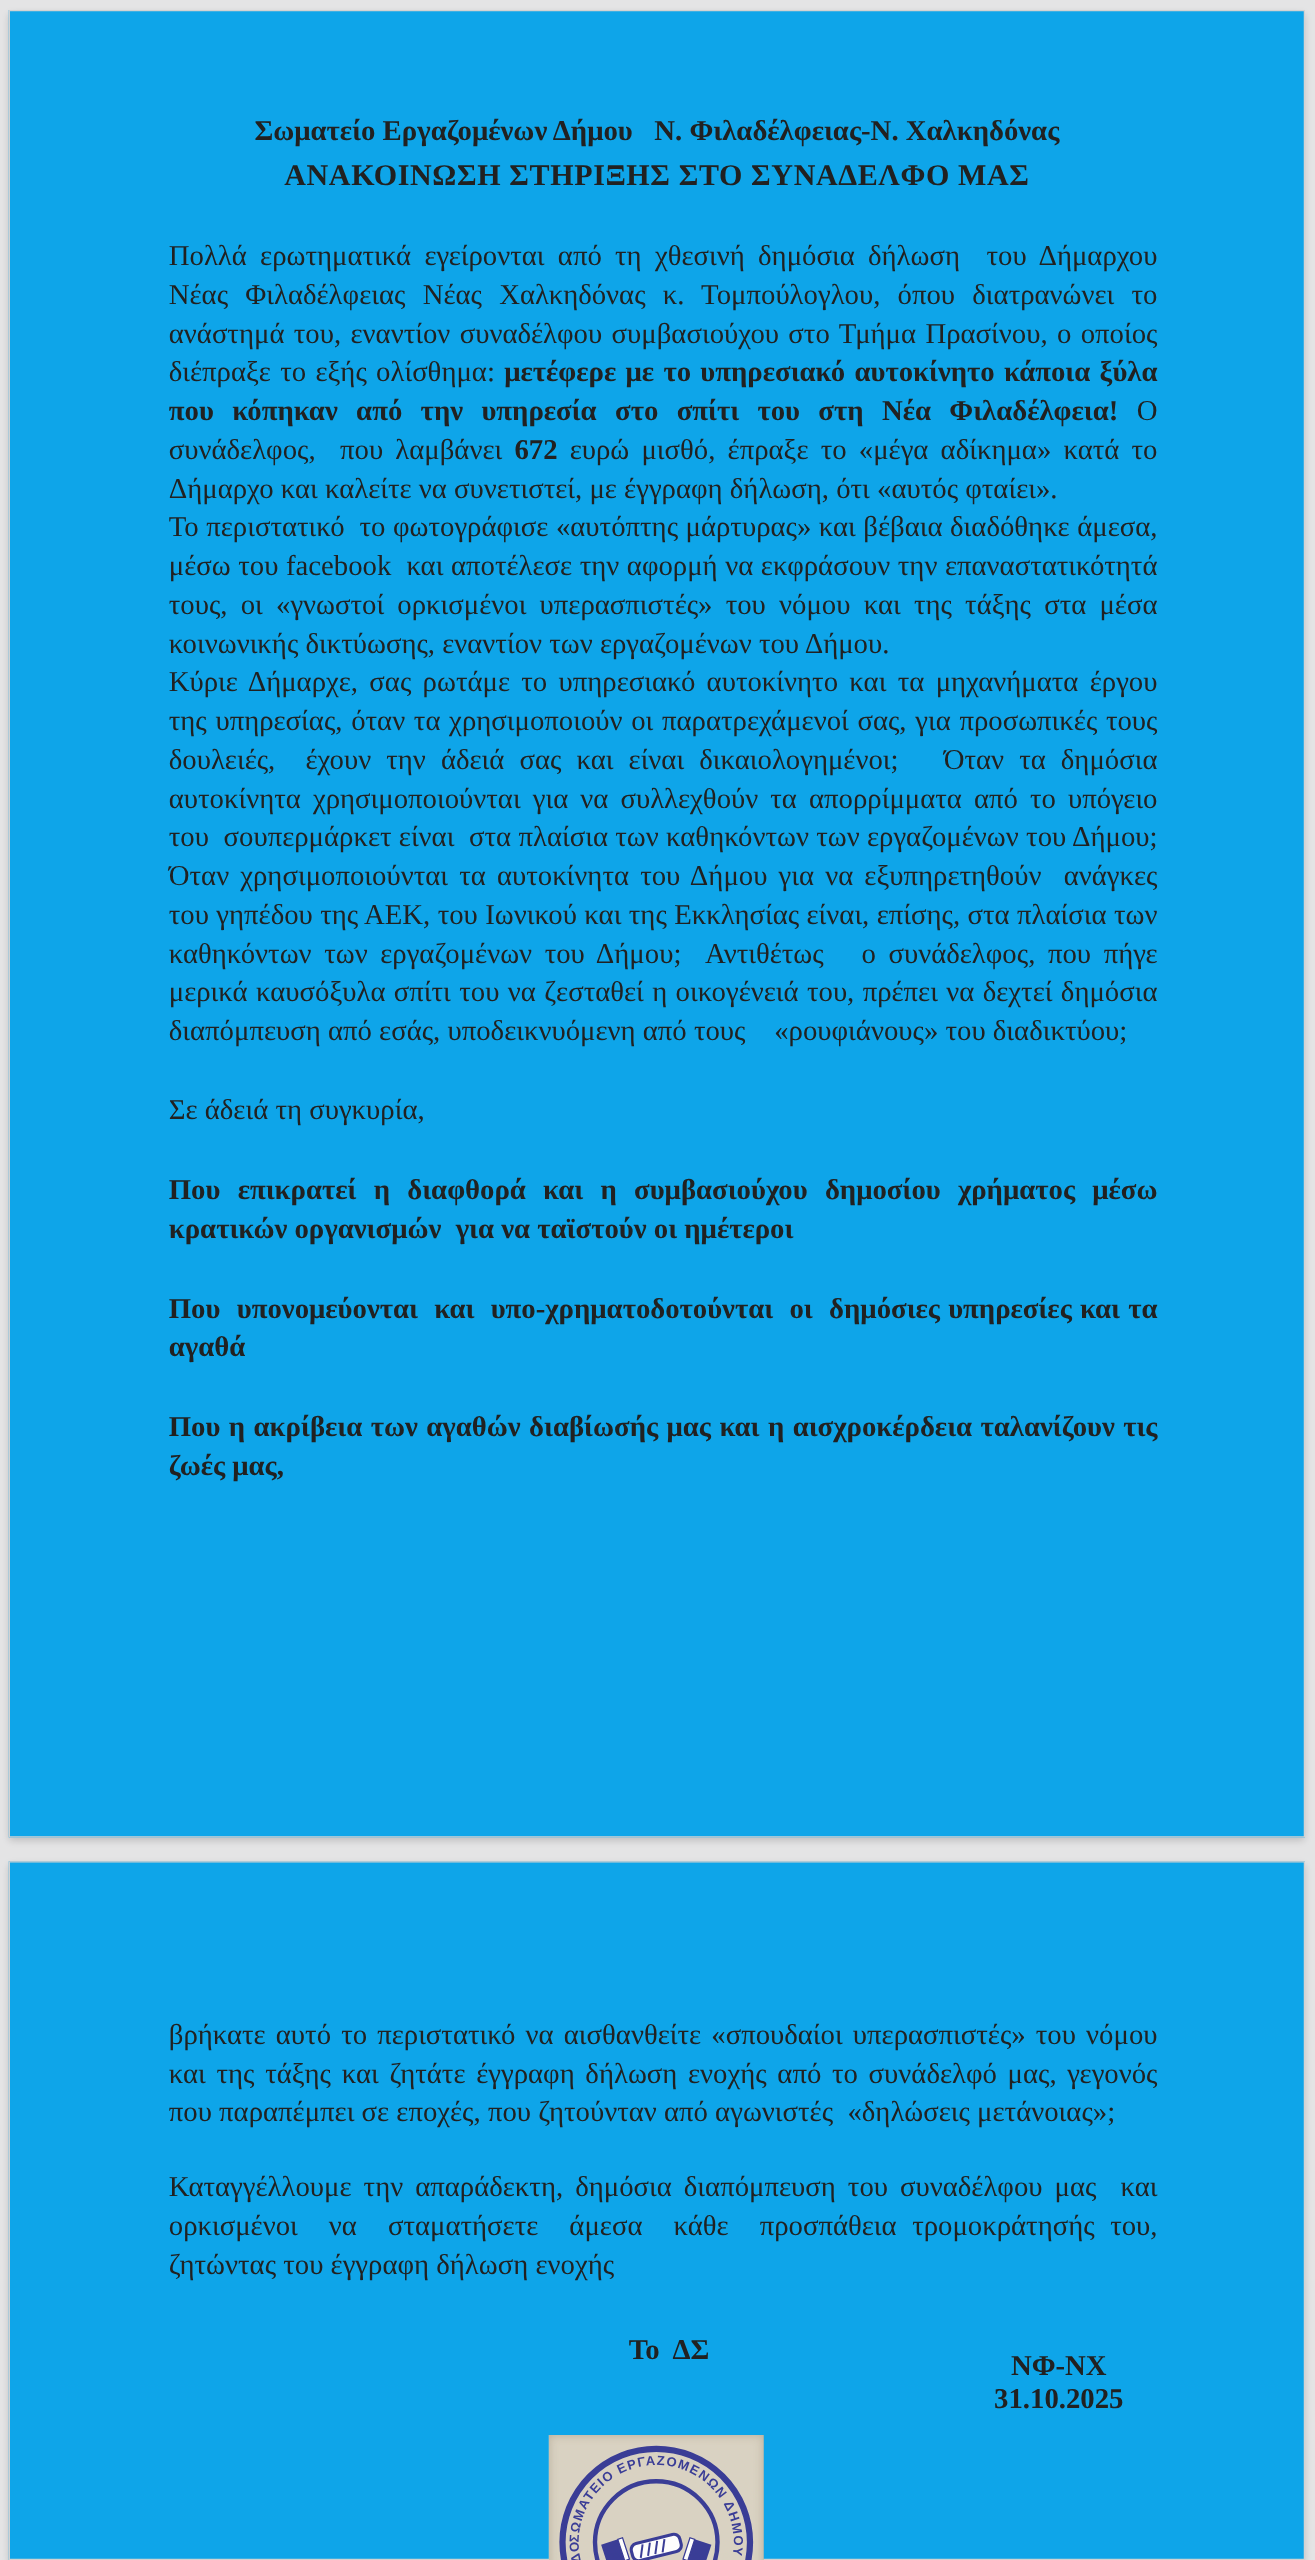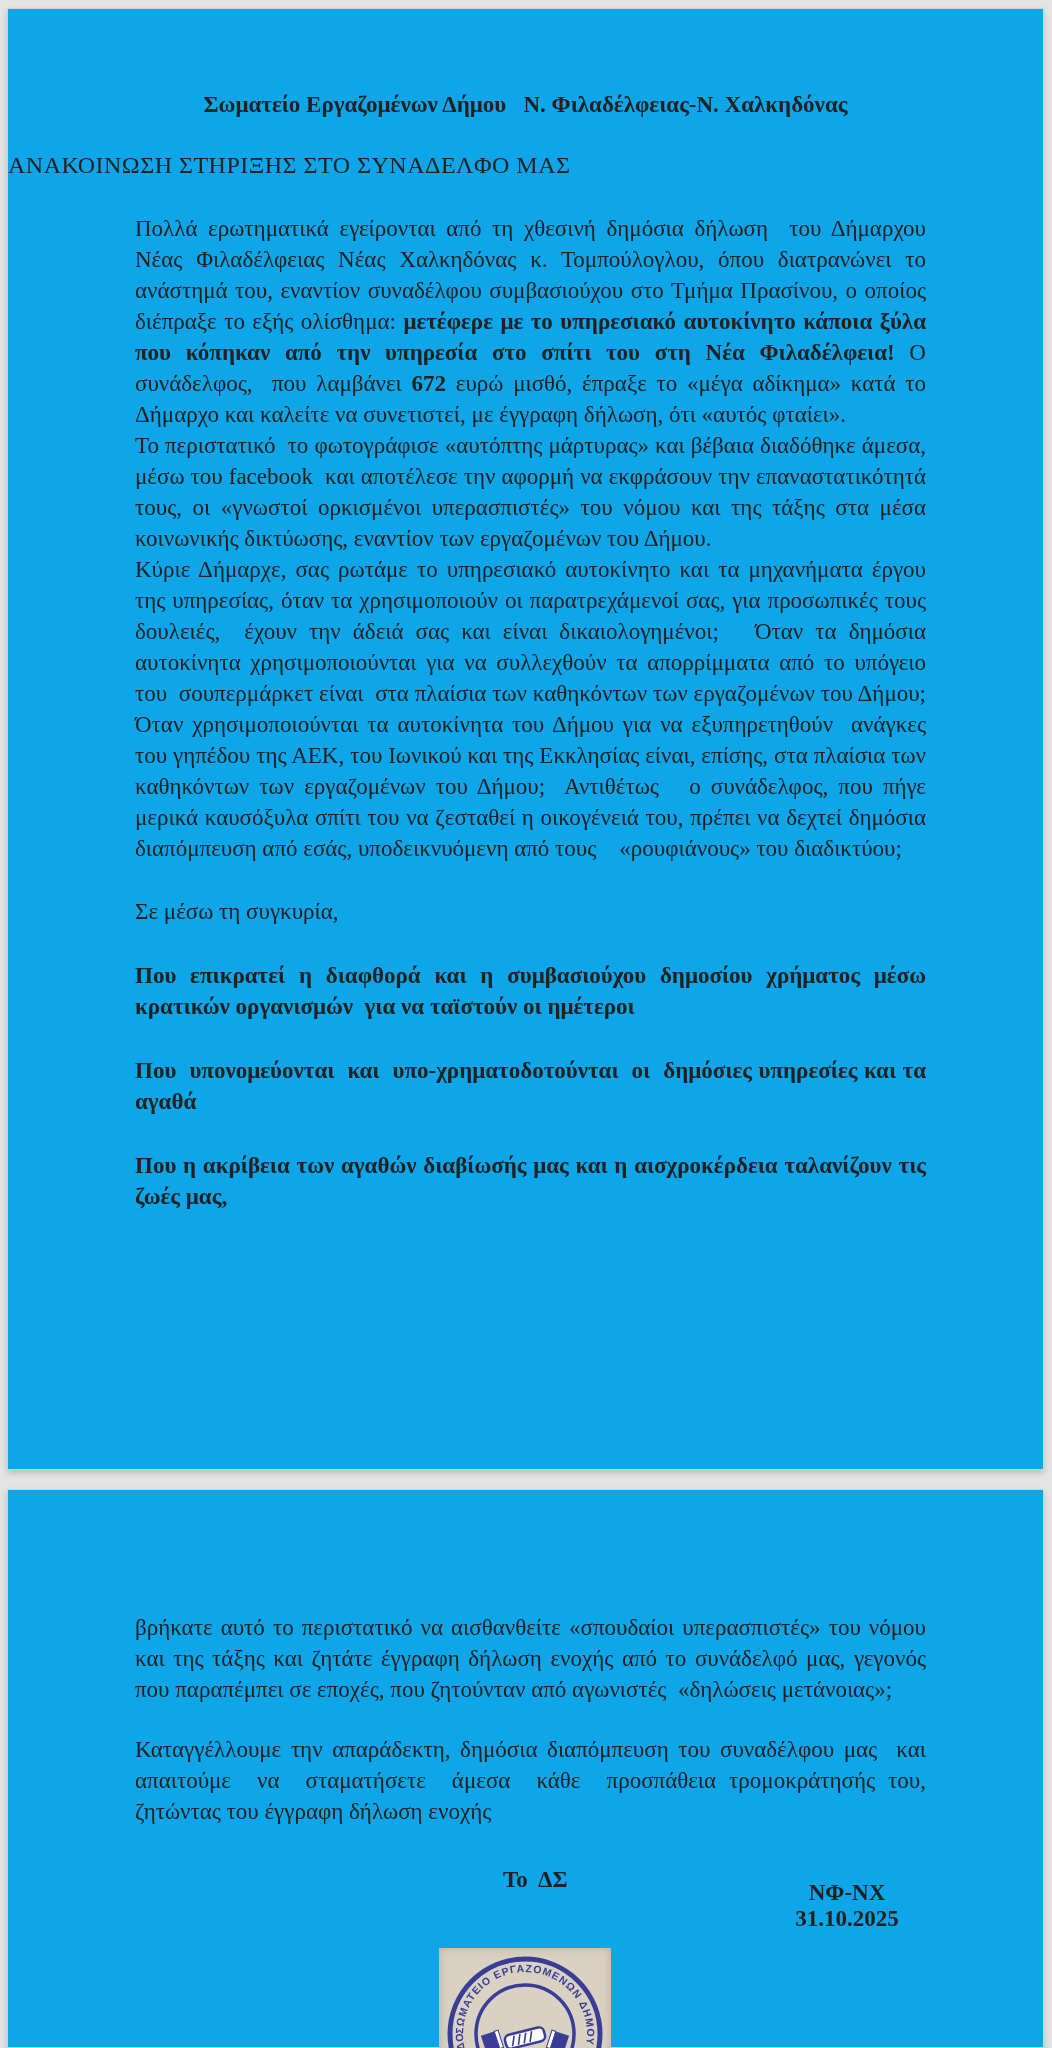--- a/index.html
+++ b/index.html
@@ -25,22 +25,23 @@
   }
   .org-title{
     padding-top:82px;
     text-align:center;
     font-weight:bold;
     font-size:23px;
     line-height:28px;
     white-space:pre-wrap;
   }
   .heading{
-    margin-top:32px;
-    font-weight:normal;
+    margin-top:8px;
+    text-align:center;
+    font-weight:bold;
     font-size:24px;
     line-height:28px;
     letter-spacing:0.5px;
     white-space:pre-wrap;
   }
   .body-text{margin-top:34px;}
   .para{
     font-size:23px;
     line-height:31px;
     text-align:justify;
@@ -90,31 +91,31 @@
 
 <div class="canvas">
 
   <div class="page page1">
     <div class="org-title">Σωματείο Εργαζομένων Δήμου   Ν. Φιλαδέλφειας-Ν. Χαλκηδόνας</div>
     <div class="heading">ΑΝΑΚΟΙΝΩΣΗ ΣΤΗΡΙΞΗΣ ΣΤΟ ΣΥΝΑΔΕΛΦΟ ΜΑΣ</div>
     <div class="content body-text">
       <p class="para"><span>Πολλά ερωτηματικά εγείρονται από τη χθεσινή δημόσια δήλωση  του Δήμαρχου Νέας Φιλαδέλφειας Νέας Χαλκηδόνας κ. Τομπούλογλου, όπου διατρανώνει το ανάστημά του, εναντίον συναδέλφου συμβασιούχου στο Τμήμα Πρασίνου, ο οποίος διέπραξε το εξής ολίσθημα: </span><b>μετέφερε με το υπηρεσιακό αυτοκίνητο κάποια ξύλα που κόπηκαν από την υπηρεσία στο σπίτι του στη Νέα Φιλαδέλφεια!</b><span> Ο συνάδελφος,  που λαμβάνει </span><b>672</b><span> ευρώ μισθό, έπραξε το «μέγα αδίκημα» κατά το Δήμαρχο και καλείτε να συνετιστεί, με έγγραφη δήλωση, ότι «αυτός φταίει».</span></p>
       <p class="para"><span>Το περιστατικό  το φωτογράφισε «αυτόπτης μάρτυρας» και βέβαια διαδόθηκε άμεσα, μέσω του facebook  και αποτέλεσε την αφορμή να εκφράσουν την επαναστατικότητά τους, οι «γνωστοί ορκισμένοι υπερασπιστές» του νόμου και της τάξης στα μέσα κοινωνικής δικτύωσης, εναντίον των εργαζομένων του Δήμου.</span></p>
       <p class="para"><span>Κύριε Δήμαρχε, σας ρωτάμε το υπηρεσιακό αυτοκίνητο και τα μηχανήματα έργου της υπηρεσίας, όταν τα χρησιμοποιούν οι παρατρεχάμενοί σας, για προσωπικές τους δουλειές,  έχουν την άδειά σας και είναι δικαιολογημένοι;   Όταν τα δημόσια αυτοκίνητα χρησιμοποιούνται για να συλλεχθούν τα απορρίμματα από το υπόγειο του  σουπερμάρκετ είναι  στα πλαίσια των καθηκόντων των εργαζομένων του Δήμου; Όταν χρησιμοποιούνται τα αυτοκίνητα του Δήμου για να εξυπηρετηθούν  ανάγκες του γηπέδου της ΑΕΚ, του Ιωνικού και της Εκκλησίας είναι, επίσης, στα πλαίσια των καθηκόντων των εργαζομένων του Δήμου;  Αντιθέτως   ο συνάδελφος, που πήγε  μερικά καυσόξυλα σπίτι του να ζεσταθεί η οικογένειά του, πρέπει να δεχτεί δημόσια διαπόμπευση από εσάς, υποδεικνυόμενη από τους    «ρουφιάνους» του διαδικτύου;</span></p>
-      <div class="interlude">Σε μέσω τη συγκυρία,</div>
+      <div class="interlude">Σε άδειά τη συγκυρία,</div>
       <div class="bold-para">Που επικρατεί η διαφθορά και η συμβασιούχου δημοσίου χρήματος μέσω κρατικών οργανισμών  για να ταϊστούν οι ημέτεροι</div>
       <div class="bold-para">Που  υπονομεύονται  και  υπο-χρηματοδοτούνται  οι  δημόσιες υπηρεσίες και τα αγαθά</div>
       <div class="bold-para">Που η ακρίβεια των αγαθών διαβίωσής μας και η αισχροκέρδεια ταλανίζουν τις ζωές μας,</div>
     </div>
   </div>
 
   <div class="page page2">
     <div class="content">
       <p class="para p2-para">βρήκατε αυτό το περιστατικό να αισθανθείτε «σπουδαίοι υπερασπιστές» του νόμου και της τάξης και ζητάτε έγγραφη δήλωση ενοχής από το συνάδελφό μας, γεγονός που παραπέμπει σε εποχές, που ζητούνταν από αγωνιστές  «δηλώσεις μετάνοιας»;</p>
-      <p class="para p2-para">Καταγγέλλουμε την απαράδεκτη, δημόσια διαπόμπευση του συναδέλφου μας  και  απαιτούμε  να  σταματήσετε  άμεσα  κάθε  προσπάθεια τρομοκράτησής του, ζητώντας του έγγραφη δήλωση ενοχής</p>
+      <p class="para p2-para">Καταγγέλλουμε την απαράδεκτη, δημόσια διαπόμπευση του συναδέλφου μας  και  ορκισμένοι  να  σταματήσετε  άμεσα  κάθε  προσπάθεια τρομοκράτησής του, ζητώντας του έγγραφη δήλωση ενοχής</p>
       <div class="footer-row">
         <span class="sig">Το  ΔΣ</span>
         <span class="ref">ΝΦ-ΝΧ 31.10.2025</span>
       </div>
     </div>
 
     <div class="stamp-photo">
       <svg width="160" height="160" viewBox="0 0 160 160">
 
         <circle cx="80" cy="80" r="75" fill="none" stroke="#3a3d96" stroke-width="5"></circle>

